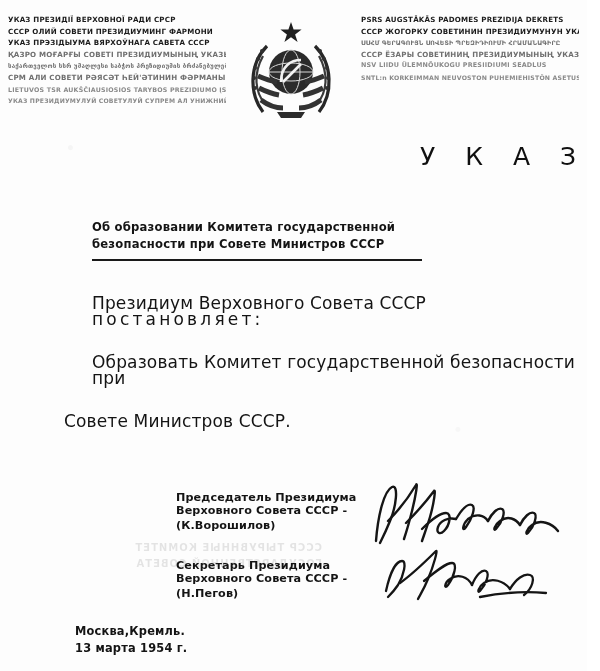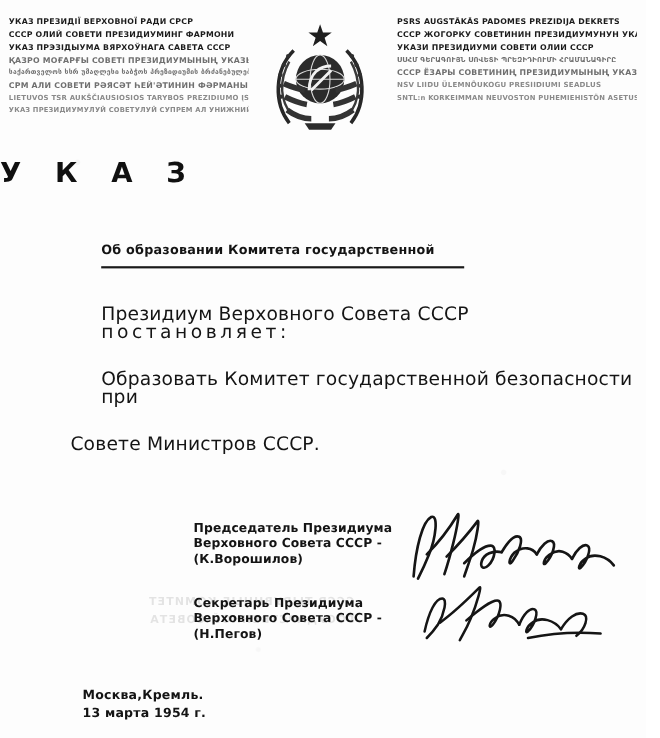--- a/index.html
+++ b/index.html
@@ -61,23 +61,23 @@
   }
   .emblem {
     position: relative;
     width: 104px;
     height: 108px;
   }
   .emblem svg { display: block; }
 
   
   .title-ukaz {
-    text-align: left;
+    text-align: right;
     font-size: 25px;
-    font-weight: bold;
+    font-weight: normal;
     letter-spacing: 11px;
     margin-top: 22px;
     font-family: "DejaVu Sans", sans-serif;
     color: #101010;
   }
   .title-presidium {
     text-align: center;
     font-size: 18.5px;
     font-weight: bold;
     letter-spacing: 1.4px;
@@ -227,32 +227,32 @@
           <polygon points="52,6 54.6,13.6 62.6,13.6 56.1,18.4 58.6,26 52,21.3 45.4,26 47.9,18.4 41.4,13.6 49.4,13.6" fill="#1f1f1f"></polygon>
 
           <path d="M38 96 h28 l-4 6 h-20 z" fill="#2b2b2b"></path>
         </svg>
       </div>
     </div>
 
     <div class="header-col right">
       <div>PSRS AUGSTĀKĀS PADOMES PREZIDIJA DEKRETS</div>
       <div>СССР ЖОГОРКУ СОВЕТИНИН ПРЕЗИДИУМУНУН УКАЗЫ</div>
-      <div>УКАЗИ ПРЕЗИДИУМИ СОВЕТИ ОЛИИ СССР</div>
       <div class="faint" style="font-size:6.2px;">ՍՍՀՄ ԳԵՐԱԳՈՒՅՆ ՍՈՎԵՏԻ ՊՐԵԶԻԴԻՈՒՄԻ ՀՐԱՄԱՆԱԳԻՐԸ</div>
       <div class="faint">СССР ЁЗАРЫ СОВЕТИНИҢ ПРЕЗИДИУМЫНЫҢ УКАЗЫ</div>
       <div class="faint2" style="font-size:6.4px;">NSV LIIDU ÜLEMNÕUKOGU PRESIIDIUMI SEADLUS</div>
       <div class="faint2" style="font-size:6.2px;">SNTL:n KORKEIMMAN NEUVOSTON PUHEMIEHISTÖN ASETUS</div>
     </div>
   </div>
 
   <div class="title-ukaz">У К А З</div>
 
   <div class="subject">
     <div>Об образовании Комитета государственной</div>
+    <div>безопасности при Совете Министров СССР</div>
     <div class="rule"></div>
   </div>
 
   <div class="body-text">
     <div class="p1">
       <span>Президиум Верховного Совета СССР </span><span class="spaced">постановляет:</span>
     </div>
     <div class="p2">Образовать Комитет государственной безопасности при</div>
     <div class="p3">Совете Министров СССР.</div>
   </div>

